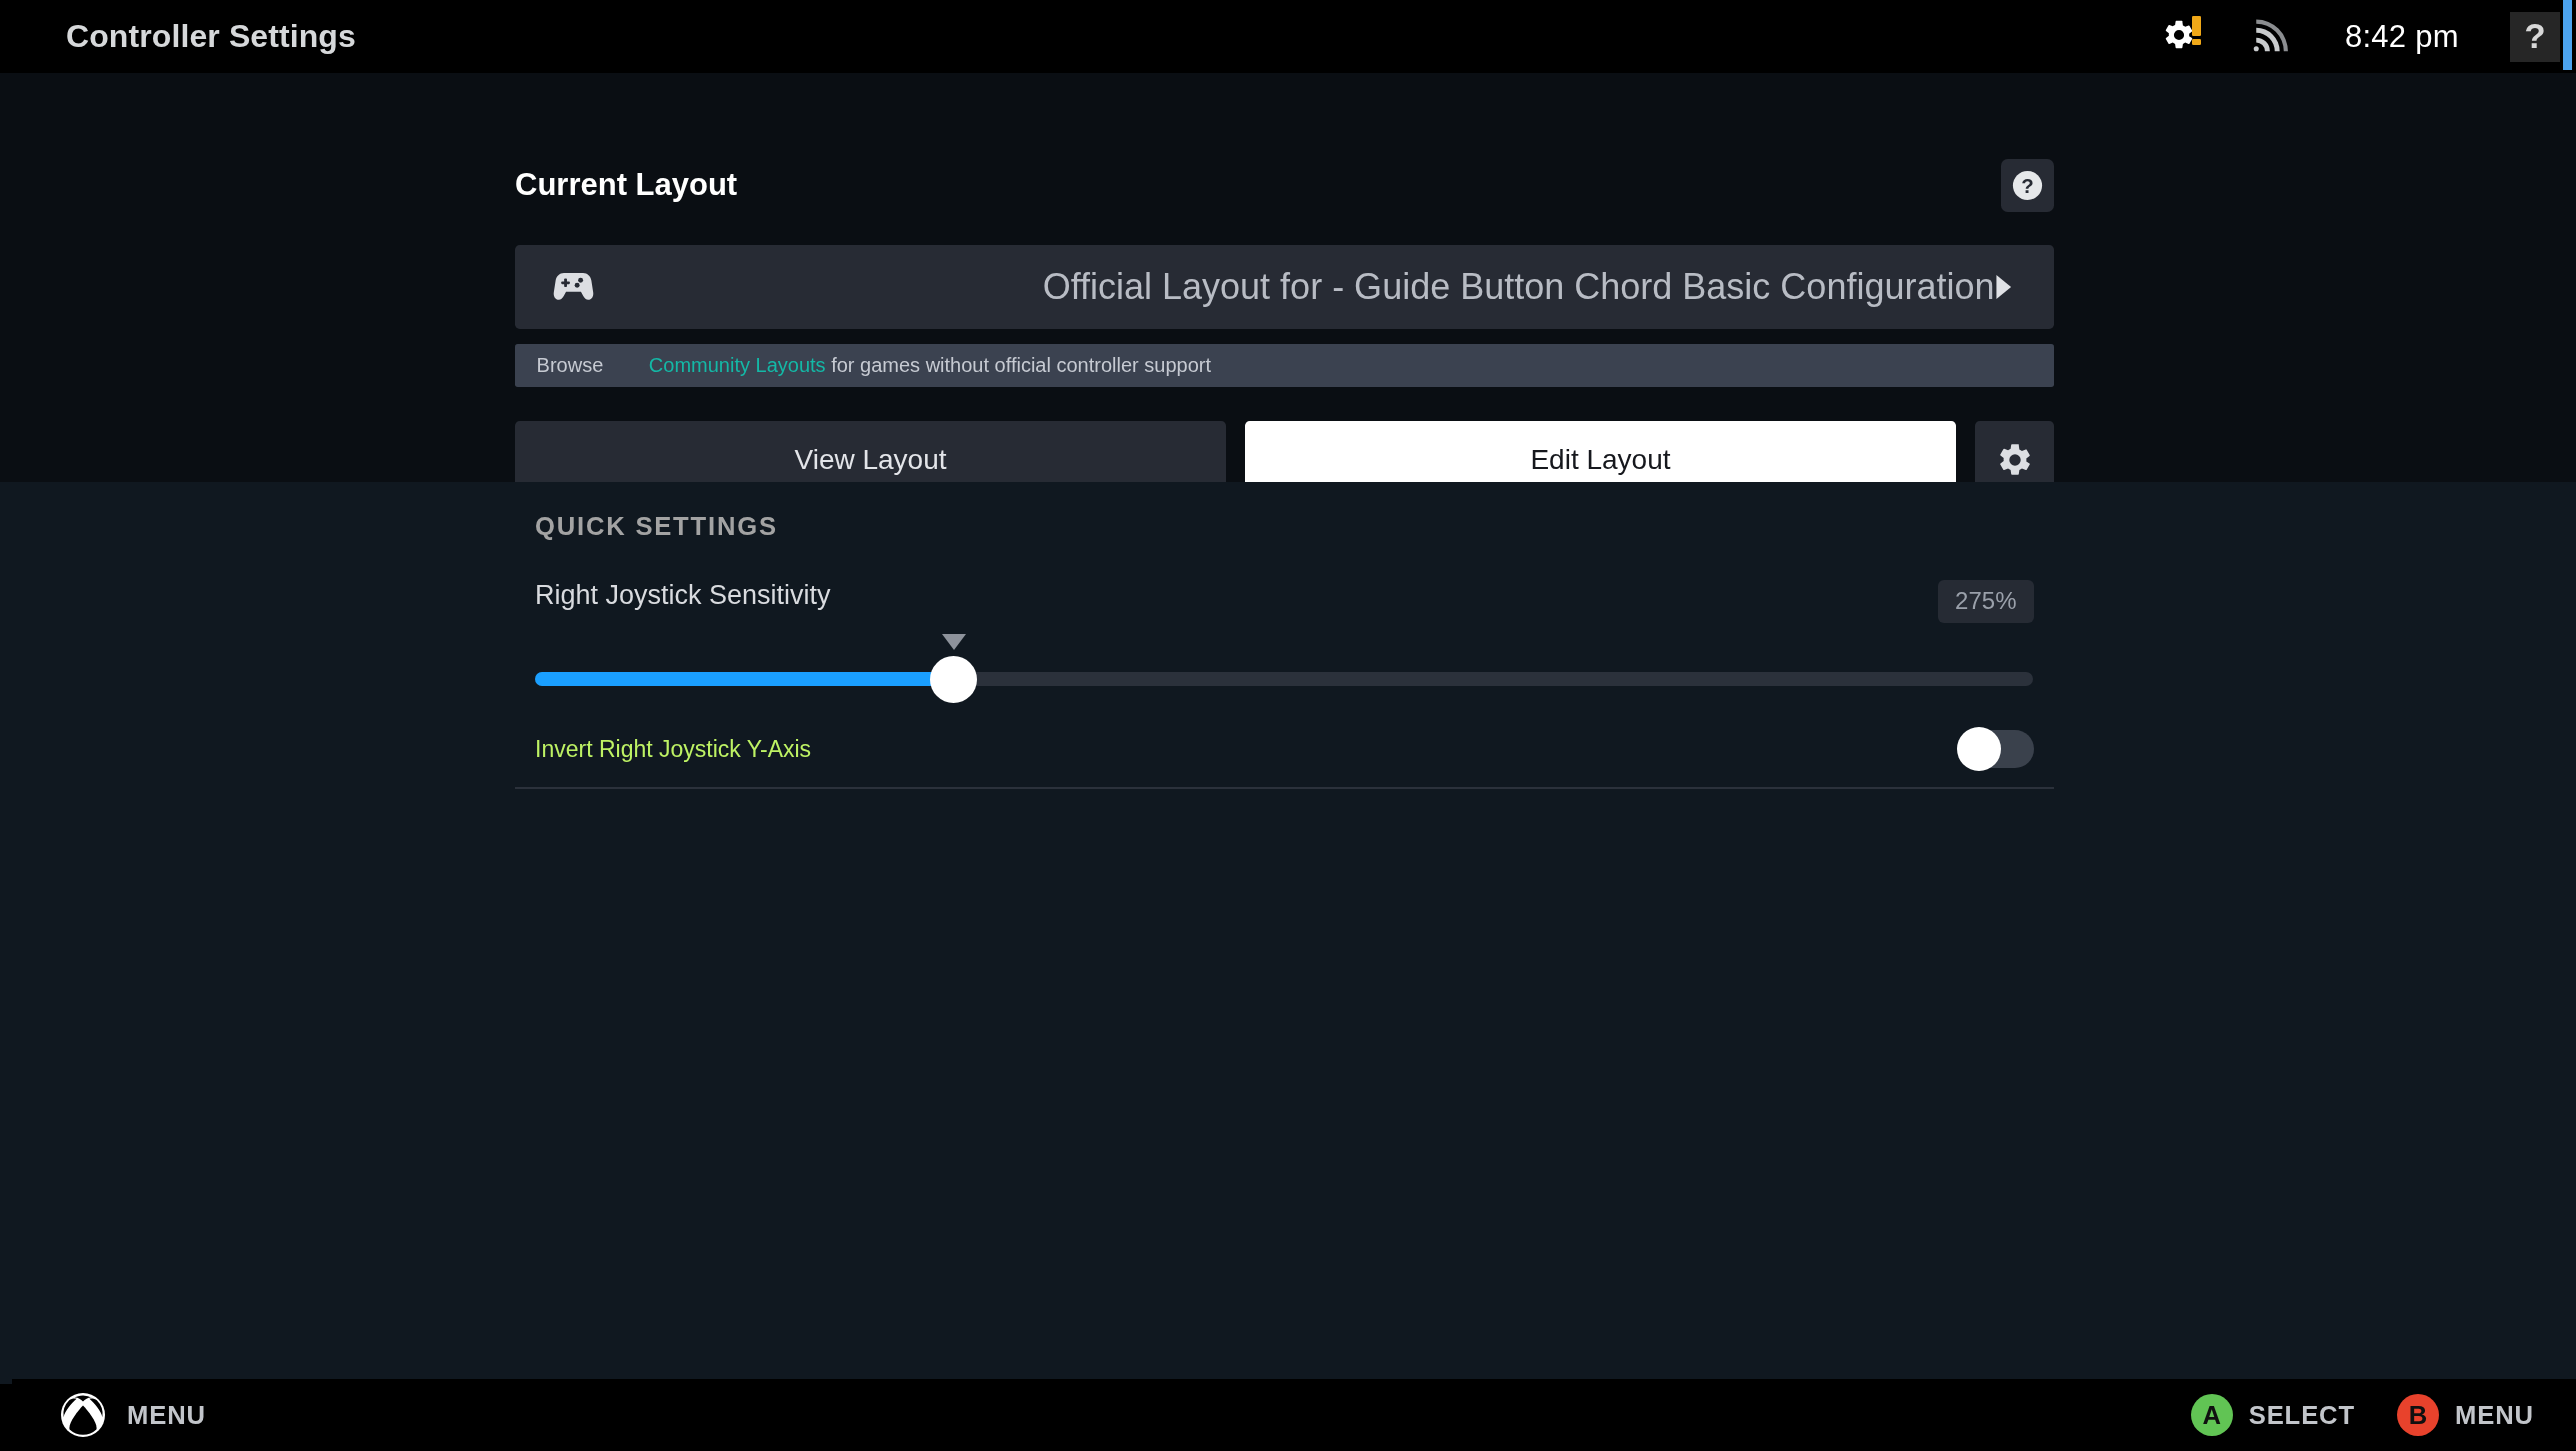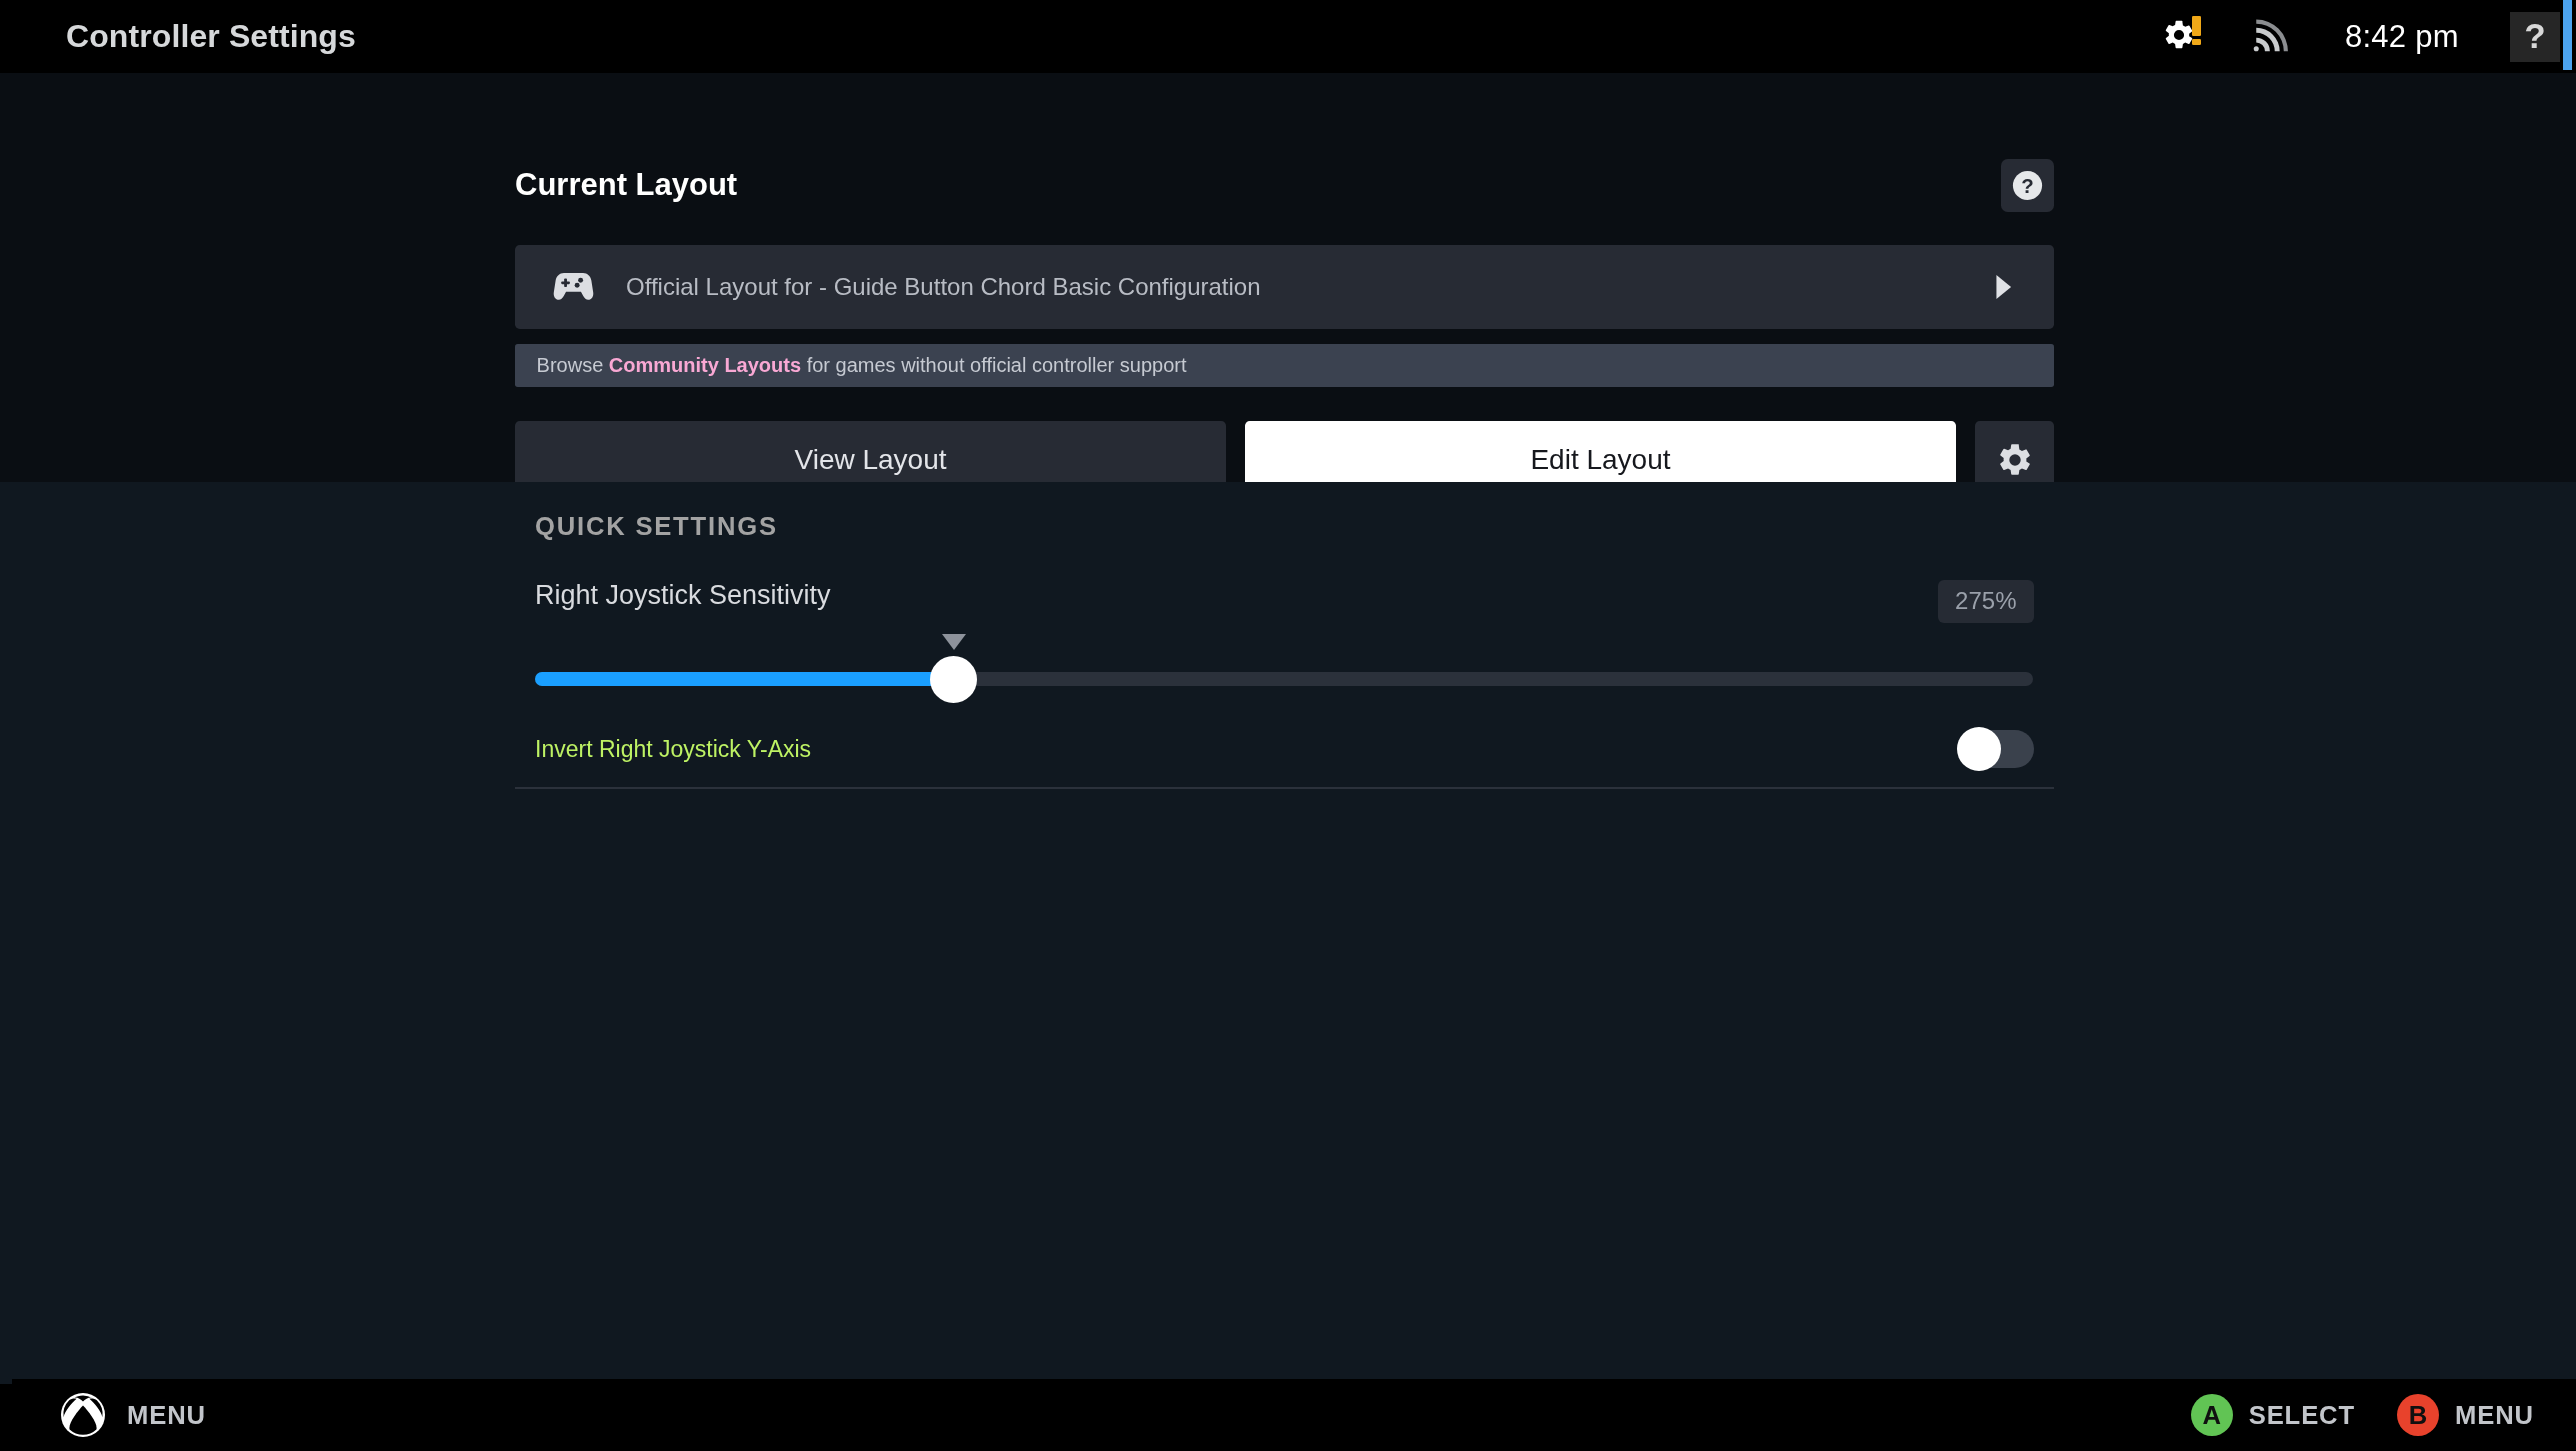--- a/index.html
+++ b/index.html
@@ -81,36 +81,37 @@
   .head-help-btn svg { width:35px; height:35px; display:block; }
 
   .layout-row {
     top:172px; height:84px;
     background:#272b34; border-radius:4.7px;
     display:flex; align-items:center;
   }
   .gamepad-icon { margin-left:37px; width:43px; height:35px; }
   .gamepad-icon svg { width:43px; height:35px; display:block; }
   .layout-name {
-    margin-left:31px; color:#b8bcc4; font-size:24px; font-weight:400;
+    margin-left:31px; color:#b8bcc4; font-size:36px; font-weight:400;
     white-space:nowrap; overflow:hidden; text-overflow:ellipsis;
     flex:1;
+    text-align:right;
   }
   .layout-arrow { margin-right:42px; width:17.5px; height:24px; }
   .layout-arrow svg { width:17.5px; height:24px; display:block; }
 
   .community-bar {
     top:271px; height:43px;
     background:#3b4250; border-radius:2.7px;
     display:flex; align-items:center;
   }
   .community-text {
     margin-left:21.6px; color:#c6cad2; font-size:20px; font-weight:400;
   }
-  .community-text b { font-weight:700; color:#f9a8d4; }
+  .community-text b { font-weight:400; color:#14b8a6;margin-left:40px; }
 
   .btn-row { top:348px; height:77px; display:flex; }
   .btn {
     height:77px; border-radius:4.7px;
     display:flex; align-items:center; justify-content:center;
     font-size:28px; font-weight:400;
   }
   .btn-view {
     width:711px; background:#272b34; color:#e3e5e9;
   }

